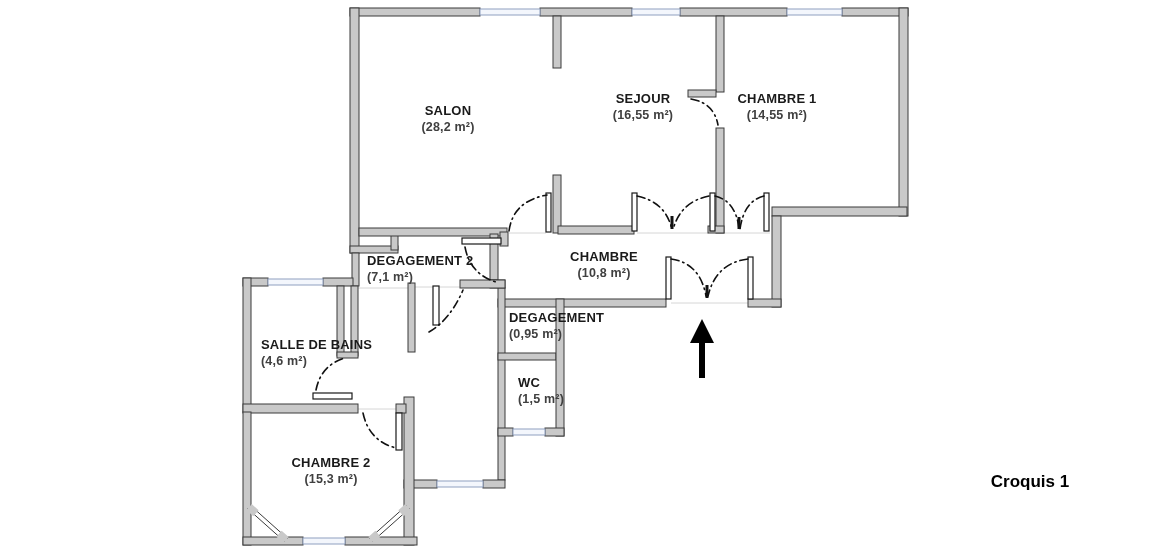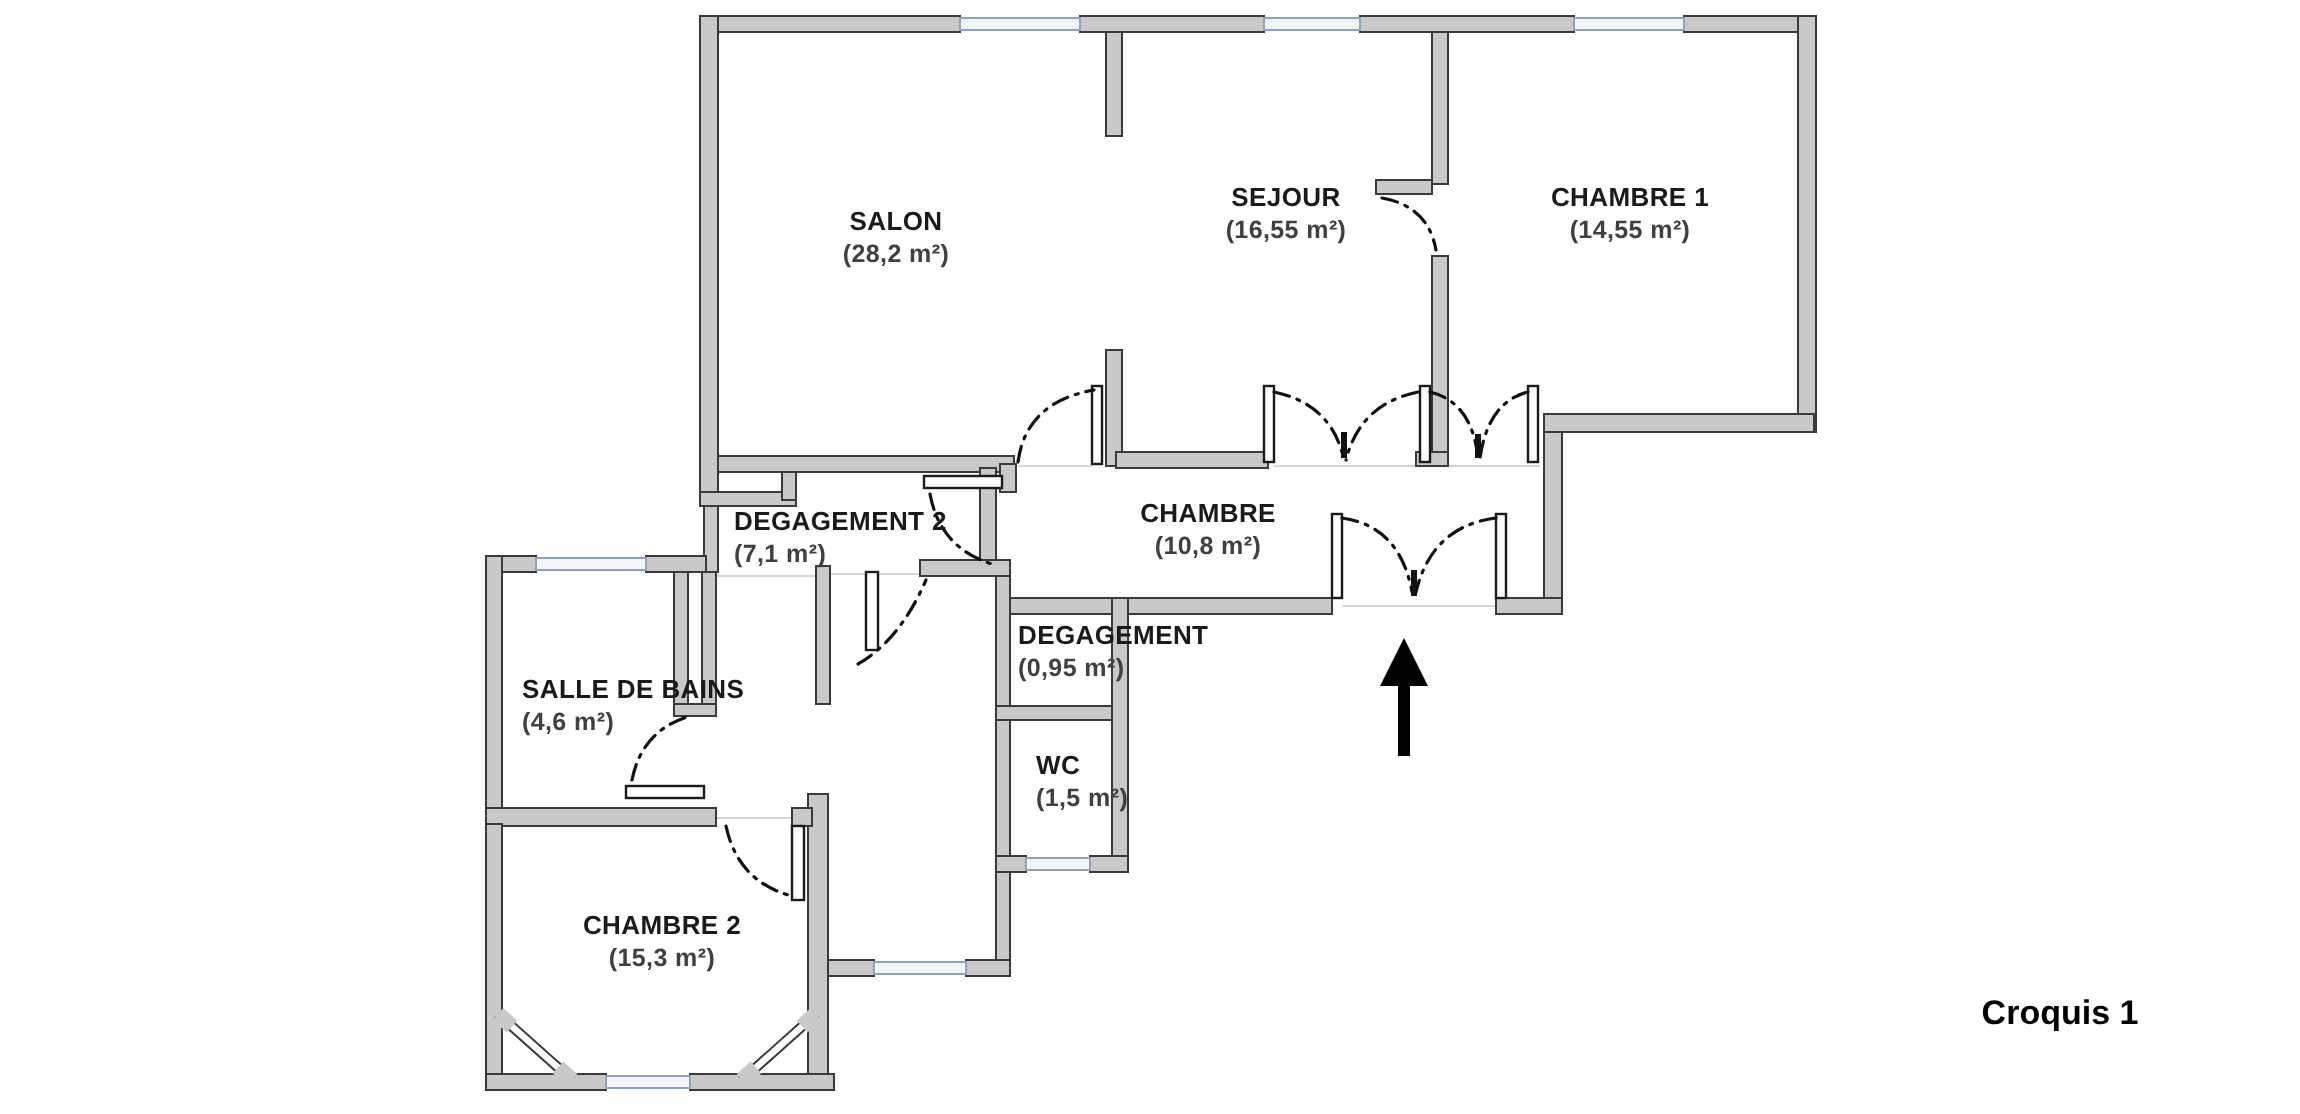--- a/index.html
+++ b/index.html
@@ -150,21 +150,21 @@
   </svg>
 
   <div class="room-label ctr" style="left:390px;top:102px;width:116px;">
     <span class="nm">SALON</span>
     <span class="ar">(28,2 m²)</span>
   </div>
   <div class="room-label ctr" style="left:590px;top:90px;width:106px;">
     <span class="nm">SEJOUR</span>
     <span class="ar">(16,55 m²)</span>
   </div>
-  <div class="room-label ctr" style="left:757px;top:90px;width:116px;">
+  <div class="room-label ctr" style="left:719px;top:90px;width:116px;">
     <span class="nm">CHAMBRE 1</span>
     <span class="ar">(14,55 m²)</span>
   </div>
   <div class="room-label lft" style="left:367px;top:252px;width:140px;">
     <span class="nm">DEGAGEMENT 2</span>
     <span class="ar">(7,1 m²)</span>
   </div>
   <div class="room-label ctr" style="left:551px;top:248px;width:106px;">
     <span class="nm">CHAMBRE</span>
     <span class="ar">(10,8 m²)</span>
@@ -179,14 +179,14 @@
   </div>
   <div class="room-label lft" style="left:518px;top:374px;width:70px;">
     <span class="nm">WC</span>
     <span class="ar">(1,5 m²)</span>
   </div>
   <div class="room-label ctr" style="left:272px;top:454px;width:118px;">
     <span class="nm">CHAMBRE 2</span>
     <span class="ar">(15,3 m²)</span>
   </div>
 
-  <div class="caption" style="left:985px;top:497px;width:90px;text-align:center;">Croquis 1</div>
+  <div class="caption" style="left:985px;top:472px;width:90px;text-align:center;">Croquis 1</div>
 </div>
 
 </body></html>

